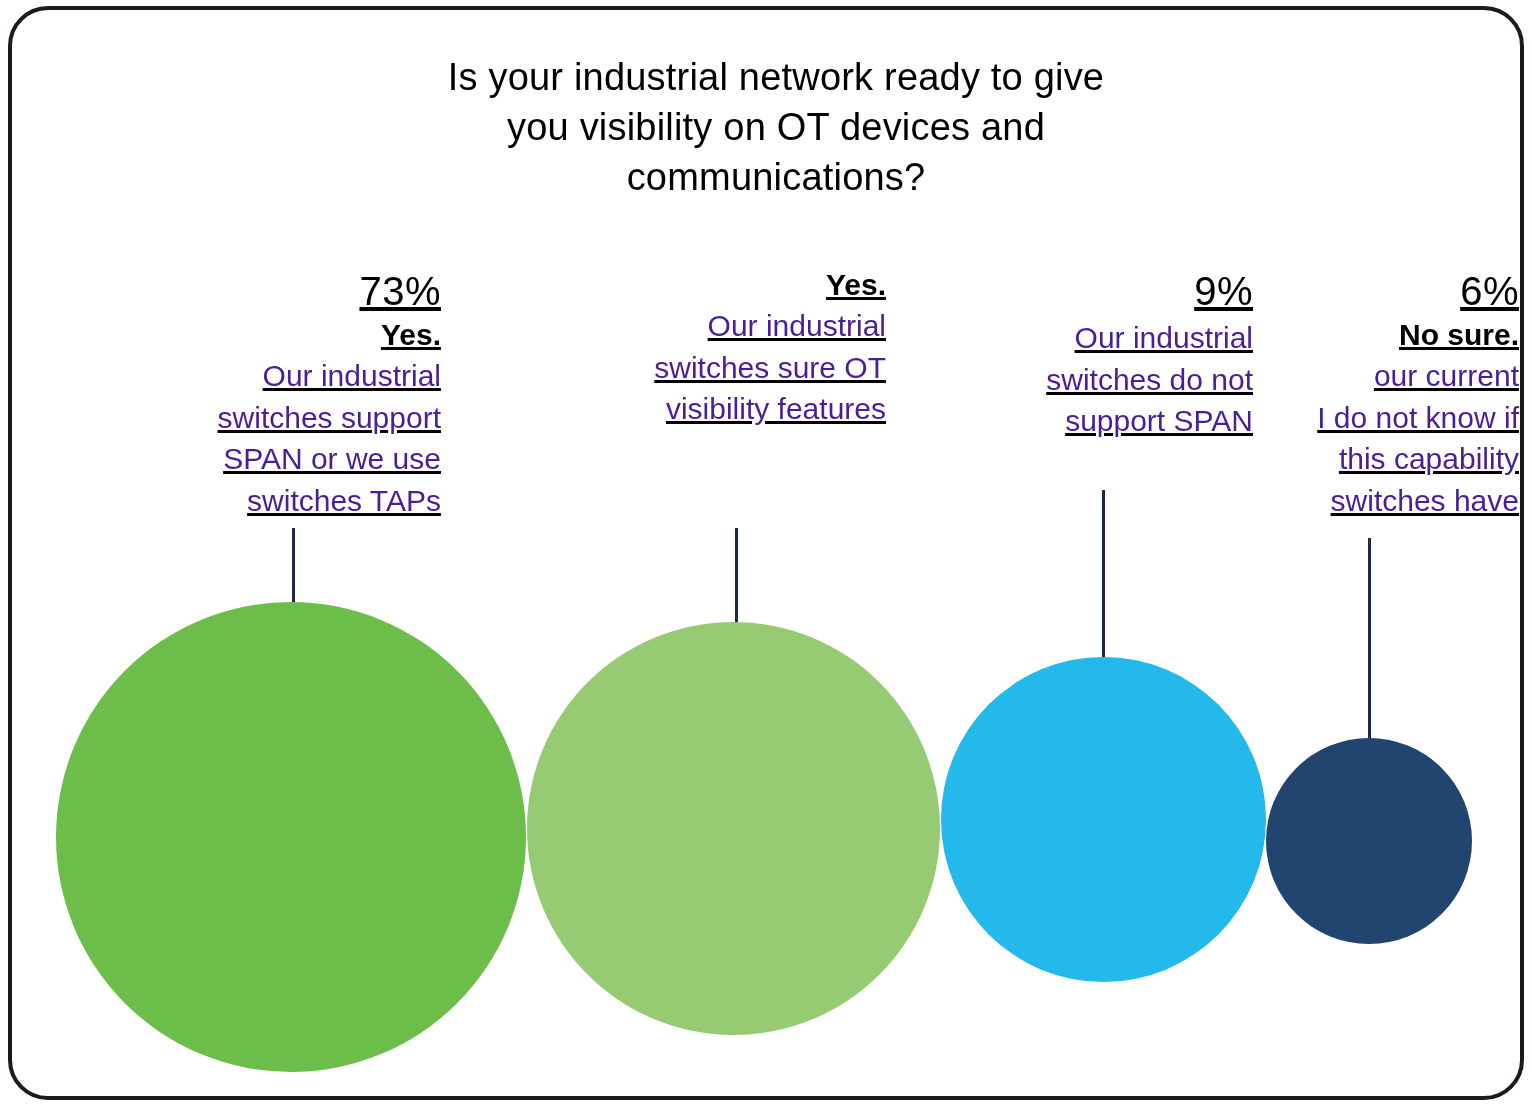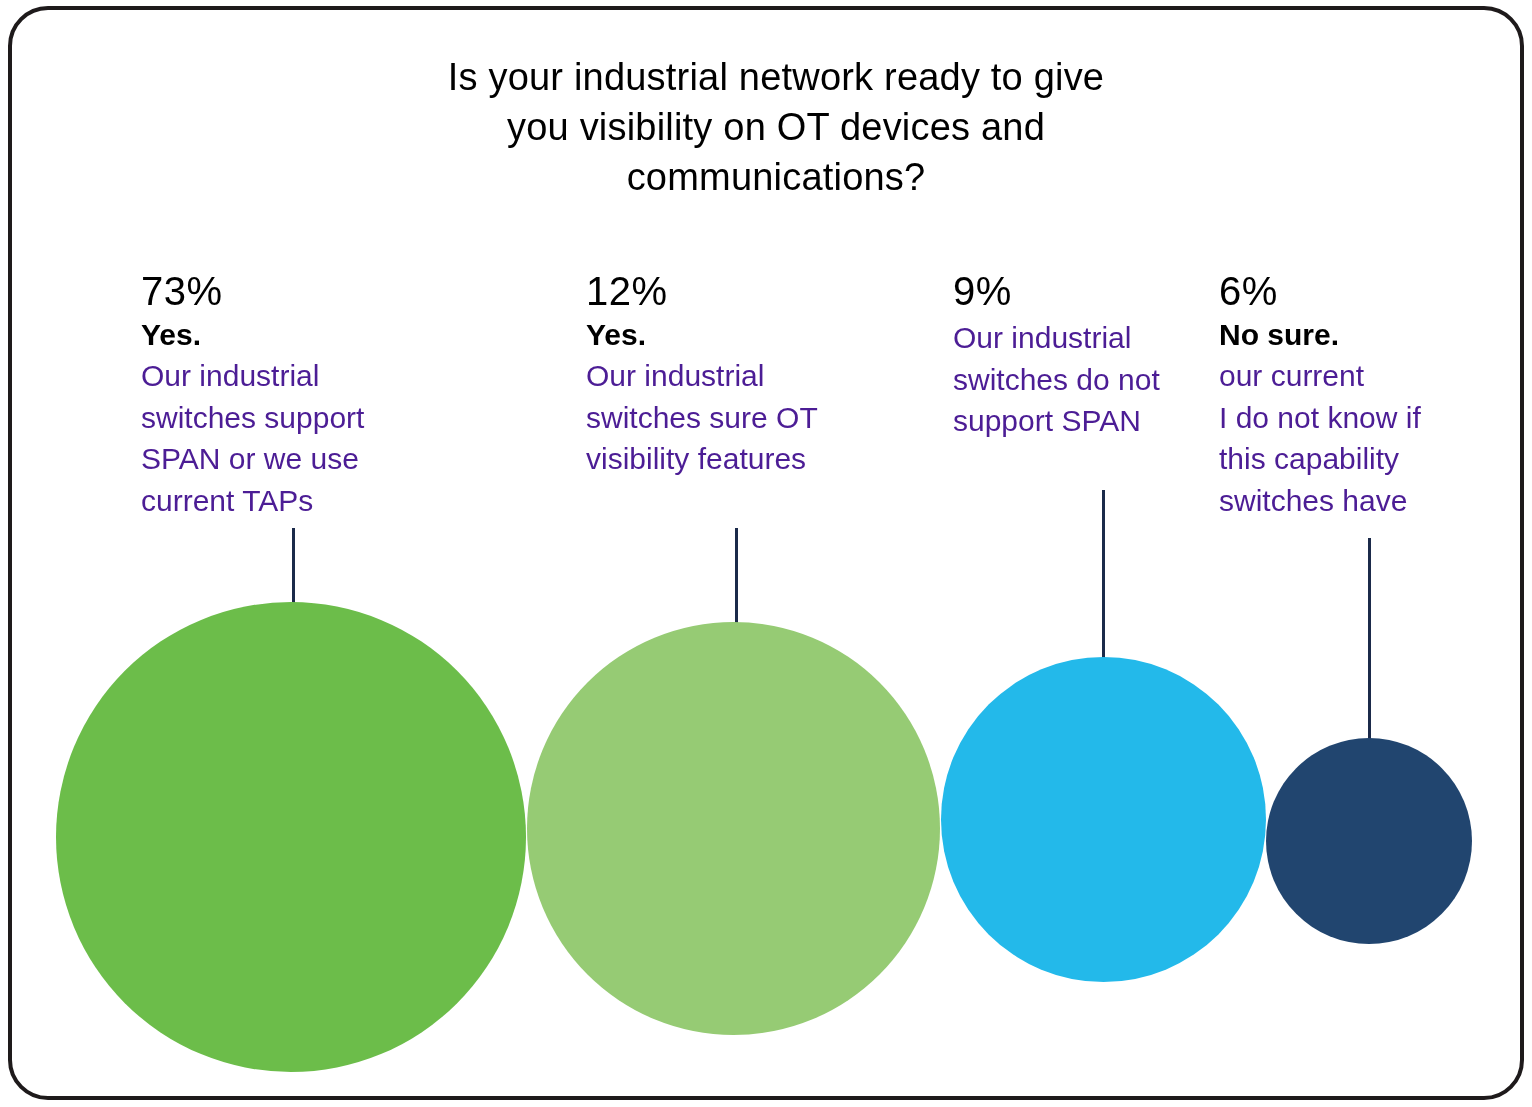--- a/index.html
+++ b/index.html
@@ -32,24 +32,25 @@
       width: 800px;
       text-align: center;
       font-size: 38px;
       line-height: 50px;
       font-weight: 400;
       letter-spacing: 0.2px;
     }
     .title span { display: block; }
     .label {
       position: absolute;
-      text-align: left;
+      text-align: right;
       width: 300px;
       margin-left: -150px;
       top: 266px;
+      text-decoration: underline;
     }
     .pct {
       display: block;
       font-size: 40px;
       line-height: 50px;
       height: 50px;
       font-weight: 400;
       letter-spacing: 0.5px;
     }
     .head {
@@ -90,28 +91,27 @@
   <span>communications?</span>
 </div>
 
 <div class="label" style="left:291px;">
   <span class="pct">73%</span>
   <span class="head">Yes.</span>
   <span class="desc">
     <span>Our industrial</span>
     <span>switches support</span>
     <span>SPAN or we use</span>
-    <span>current TAPs</span>
+    <span>switches TAPs</span>
   </span>
 </div>
 <div class="leader" style="left:292px; top:528px; height:76px;"></div>
 <div class="bubble" style="left:56px; top:602px; width:470px; height:470px; background:#6cbd4a;"></div>
 
 <div class="label" style="left:736px;">
-  <span class="pct">12%</span>
   <span class="head">Yes.</span>
   <span class="desc">
     <span>Our industrial</span>
     <span>switches sure OT</span>
     <span>visibility features</span>
   </span>
 </div>
 <div class="leader" style="left:735px; top:528px; height:96px;"></div>
 <div class="bubble" style="left:527px; top:622px; width:413px; height:413px; background:#96cb74;"></div>
 

